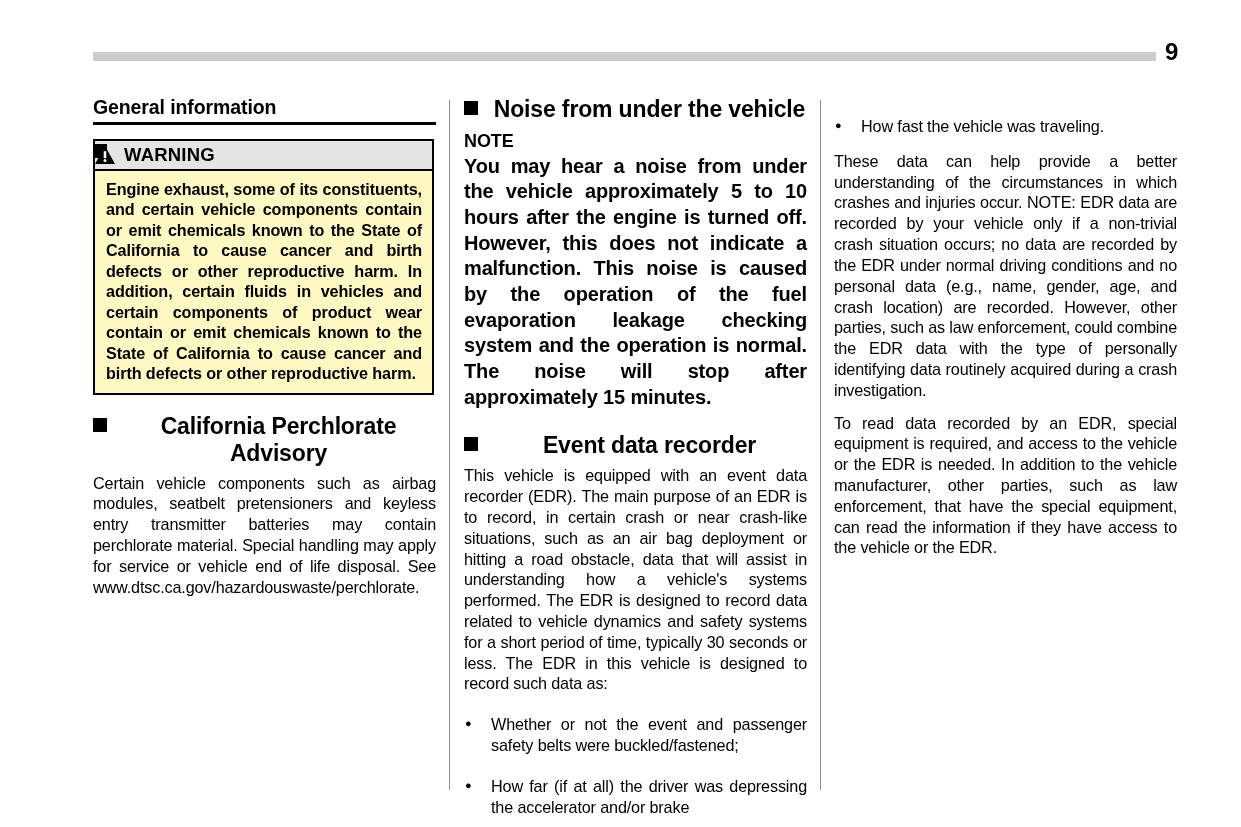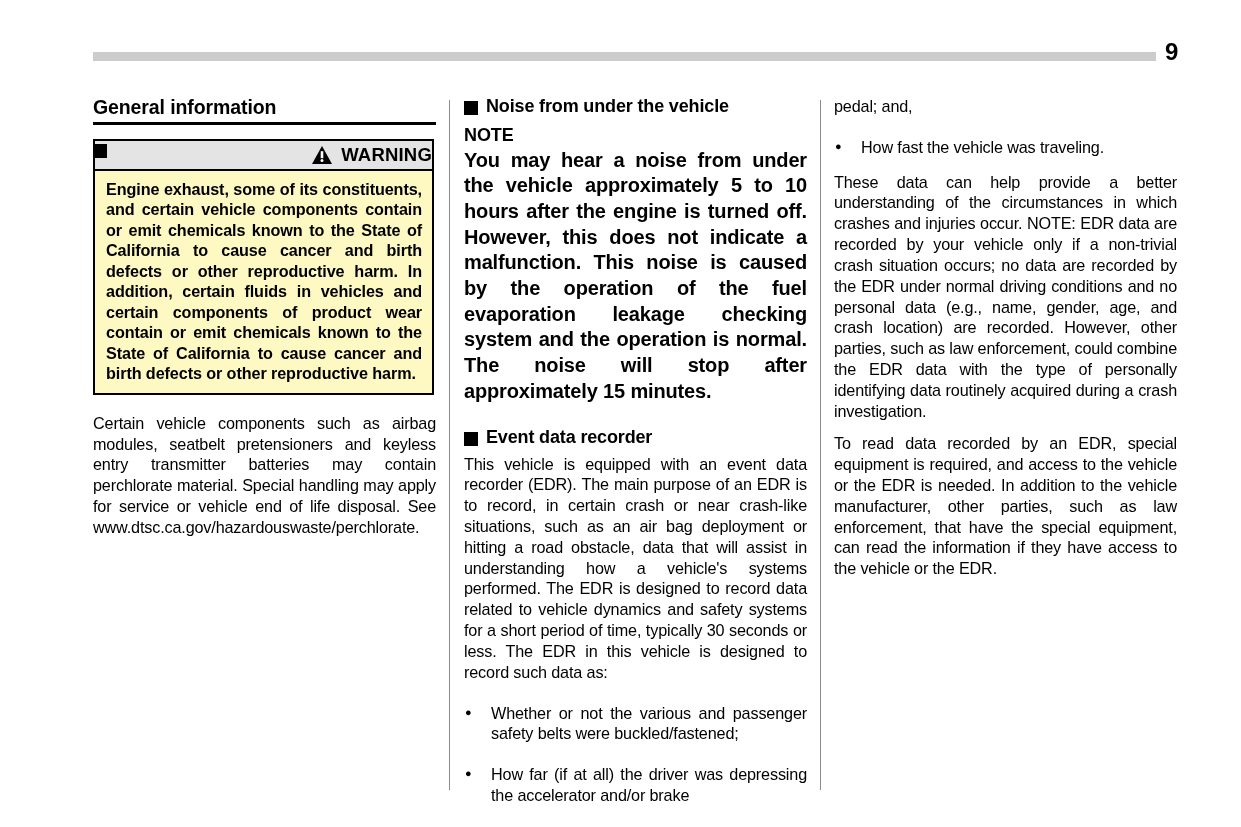--- a/index.html
+++ b/index.html
@@ -81,26 +81,27 @@
   .title-rule {
     width: 100%;
     height: 2.5px;
     background: #000000;
     margin-bottom: 14px;
   }
 
   .sq-heading {
     display: block;
     position: relative;
-    font-size: 18px;
+    font-size: 23px;
     font-weight: bold;
     line-height: 1.17;
-    padding-left: 22px;
+    padding-left: 28px;
     letter-spacing: -0.15px;
     margin: 0 0 6px 0;
+    text-align: center;
   }
   .sq-heading .sq {
     position: absolute;
     left: 0;
     top: 5px;
     width: 14px;
     height: 14px;
     background: #000000;
   }
 
@@ -159,21 +160,21 @@
     margin-top: 8px;
     margin-bottom: 18px;
     width: 341px;
   }
   .warning-head {
     border: 2.5px solid #000000;
     background: #e4e4e4;
     height: 28px;
     display: flex;
     align-items: center;
-    justify-content: flex-end;
+    justify-content: flex-start;
     gap: 9px;
   }
   .warning-head .tri {
     display: block;
     width: 20px;
     height: 18px;
     position: relative;
     top: 0px;
   }
   .warning-head .label {
@@ -227,20 +228,24 @@
             <circle cx="10" cy="14.6" r="1.5" fill="#ffffff"></circle>
           </svg>
         </span>
         <span class="label">WARNING</span>
       </div>
       <div class="warning-body">
         <p>Engine exhaust, some of its constituents, and certain vehicle components contain or emit chemicals known to the State of California to cause cancer and birth defects or other reproductive harm. In addition, certain fluids in vehicles and certain components of product wear contain or emit chemicals known to the State of California to cause cancer and birth defects or other reproductive harm.</p>
       </div>
     </div>
 
+    <div class="sq-heading">
+      <span class="sq"></span>
+      <span>California Perchlorate Advisory</span>
+    </div>
 
     <p class="body">Certain vehicle components such as airbag modules, seatbelt pretensioners and keyless entry transmitter batteries may contain perchlorate material. Special handling may apply for service or vehicle end of life disposal. See www.dtsc.ca.gov/hazardouswaste/perchlorate.</p>
 
   </div>
 
   <div class="col col-mid">
 
     <div class="sq-heading">
       <span class="sq"></span>
       <span>Noise from under the vehicle</span>
@@ -250,29 +255,28 @@
     <p class="note">You may hear a noise from under the vehicle approximately 5 to 10 hours after the engine is turned off. However, this does not indicate a malfunction. This noise is caused by the operation of the fuel evaporation leakage checking system and the operation is normal. The noise will stop after approximately 15 minutes.</p>
 
     <div class="sq-heading" style="margin-top:22px;">
       <span class="sq"></span>
       <span>Event data recorder</span>
     </div>
 
     <p class="body tight">This vehicle is equipped with an event data recorder (EDR). The main purpose of an EDR is to record, in certain crash or near crash-like situations, such as an air bag deployment or hitting a road obstacle, data that will assist in understanding how a vehicle's systems performed. The EDR is designed to record data related to vehicle dynamics and safety systems for a short period of time, typically 30 seconds or less. The EDR in this vehicle is designed to record such data as:</p>
 
     <ul class="bullets">
-      <li>Whether or not the various and passenger safety belts were buckled/fastened;</li>
+      <li>Whether or not the event and passenger safety belts were buckled/fastened;</li>
       <li>How far (if at all) the driver was depressing the accelerator and/or brake</li>
     </ul>
 
   </div>
 
   <div class="col col-right">
 
-    <p class="body tight">pedal; and,</p>
 
     <ul class="bullets" style="margin-bottom:14px;">
       <li>How fast the vehicle was traveling.</li>
     </ul>
 
     <p class="body">These data can help provide a better understanding of the circumstances in which crashes and injuries occur. NOTE: EDR data are recorded by your vehicle only if a non-trivial crash situation occurs; no data are recorded by the EDR under normal driving conditions and no personal data (e.g., name, gender, age, and crash location) are recorded. However, other parties, such as law enforcement, could combine the EDR data with the type of personally identifying data routinely acquired during a crash investigation.</p>
     <p class="body">To read data recorded by an EDR, special equipment is required, and access to the vehicle or the EDR is needed. In addition to the vehicle manufacturer, other parties, such as law enforcement, that have the special equipment, can read the information if they have access to the vehicle or the EDR.</p>
 
   </div>
 

